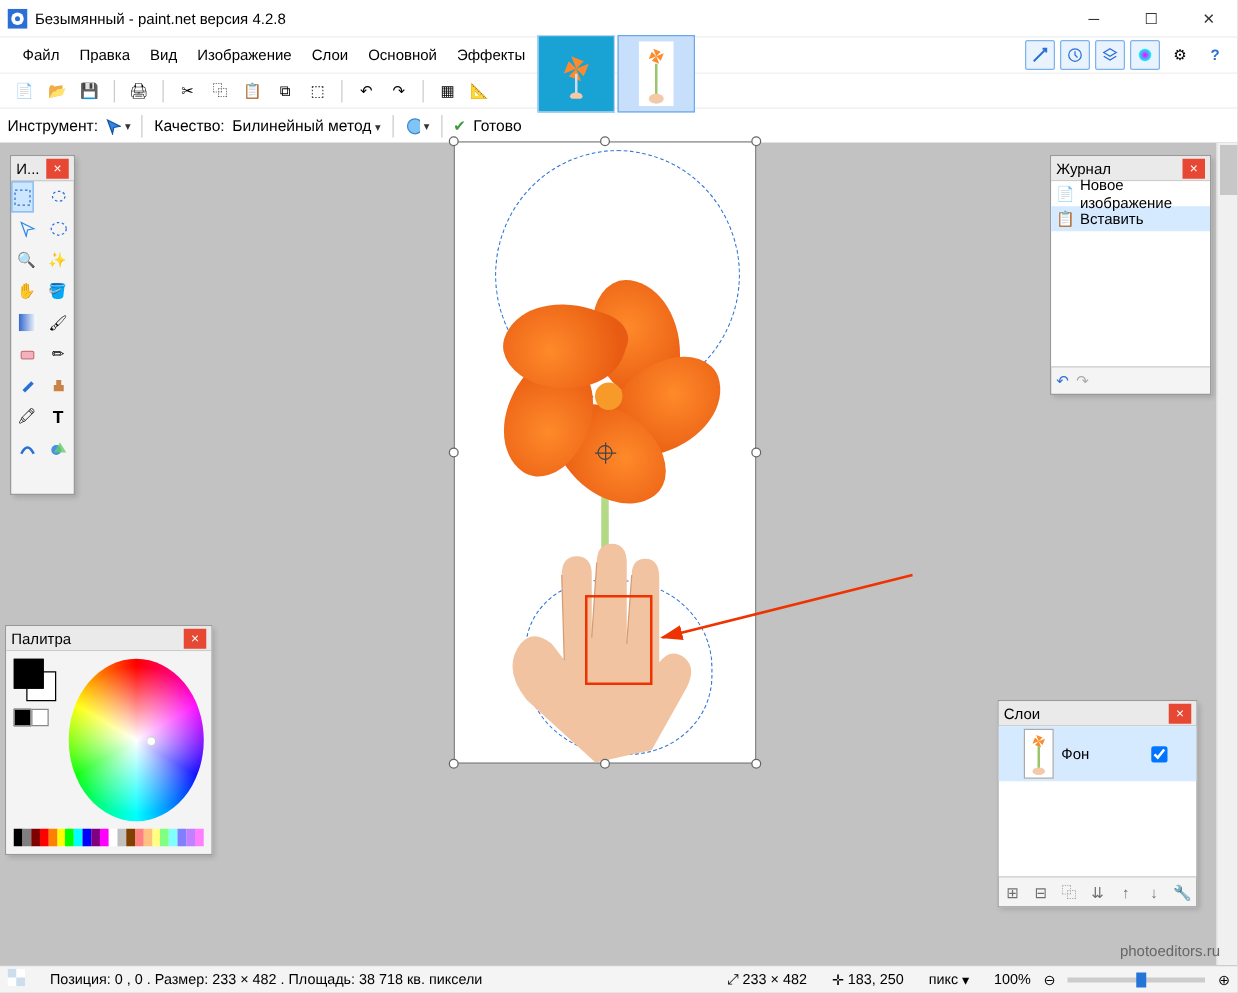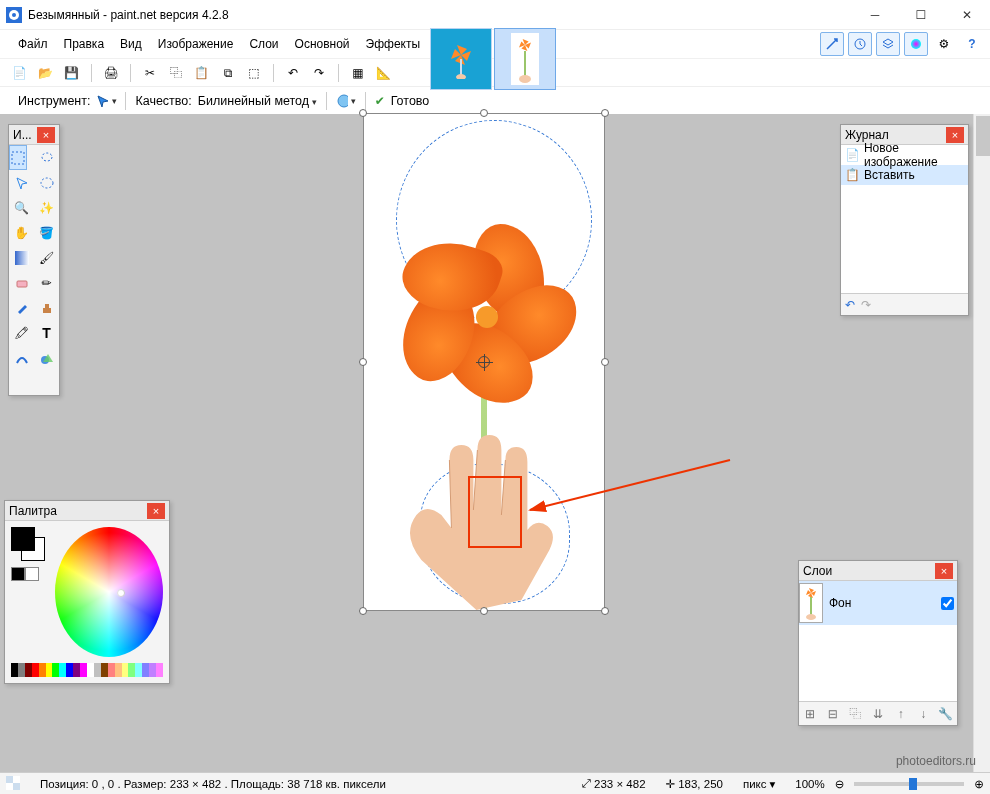--- a/index.html
+++ b/index.html
@@ -24,21 +24,21 @@
   .right-icons { margin-left:auto; display:flex; align-items:center; padding-right:6px; gap:4px;}
   .ri { width:24px; height:24px; display:flex; align-items:center; justify-content:center; border:1px solid #7fb3eb; border-radius:2px; background:#e9f3fe; }
   .ri.plain { border:none; background:transparent; }
 
   
   .toolbar1 { height:28px; display:flex; align-items:center; padding-left:10px; gap:6px; border-top:1px solid #f0f0f0;}
   .tb { width:20px; height:20px; display:flex; align-items:center; justify-content:center; }
   .tb-sep { width:1px; height:18px; background:#ccc; margin:0 3px;}
 
   
-  .toolbar2 { height:28px; display:flex; align-items:center; padding-left:18px; gap:6px; border-top:1px solid #eee;}
+  .toolbar2 { height:28px; display:flex; align-items:center; padding-left:6px; gap:6px; border-top:1px solid #eee;}
   .lbl { font-size:12.5px; }
   .drop::after { content:"▾"; font-size:9px; margin-left:3px; color:#333;}
 
   
   .workspace { position:absolute; top:114px; left:0; right:0; bottom:22px; background:#c2c2c2; overflow:hidden; }
   .vscroll { position:absolute; right:0; top:0; width:17px; bottom:0; background:#f0f0f0; border-left:1px solid #ddd;}
   .vscroll .thumb { position:absolute; top:2px; left:2px; right:2px; height:40px; background:#c7c7c7; border:none;}
 
   
   .canvas { position:absolute; left:364px; top:114px; width:240px; height:496px; background:#fff; outline:1px solid #888; z-index:1;}
@@ -71,21 +71,21 @@
   .tool.sel { background:#cde6ff; border:1px solid #7fb3eb; }
 
   .history { width:129px; left:840px; top:124px;}
   .history .body { background:#fff; height:148px;}
   .hist-row { height:20px; display:flex; align-items:center; padding-left:4px; gap:4px;}
   .hist-row.active { background:#d5e9ff; }
   .history .footer { height:22px; display:flex; align-items:center; padding:0 4px; gap:6px; border-top:1px solid #ccc;}
 
   .layers { width:160px; left:798px; top:560px;}
   .layers .body { background:#fff; height:120px;}
-  .layer-row { height:44px; display:flex; align-items:center; padding:2px 0; gap:6px; background:#d5e9ff;}
+  .layer-row { height:44px; display:flex; align-items:center; padding:2px 20px; gap:6px; background:#d5e9ff;}
   .layer-thumb { width:24px; height:40px; background:#fff; border:1px solid #aaa; display:flex; align-items:center; justify-content:center;}
   .layers .footer { height:24px; display:flex; align-items:center; justify-content:space-between; padding:0 2px; border-top:1px solid #ccc;}
   .layers .footer .lbtn { width:18px;height:18px;opacity:.55; display:flex;align-items:center;justify-content:center;}
 
   .palette { width:166px; left:4px; top:500px; z-index:45;}
   .palette .body { padding:6px; background:#f4f4f4;}
   .pal-row1 { display:flex; gap:6px; margin-bottom:6px;}
   .pal-row1 select { flex:1; font-size:12px; height:22px;}
   .pal-row1 button { font-size:12px; height:22px; padding:0 6px;}
   .swatches { position:relative; width:36px; height:36px;}

